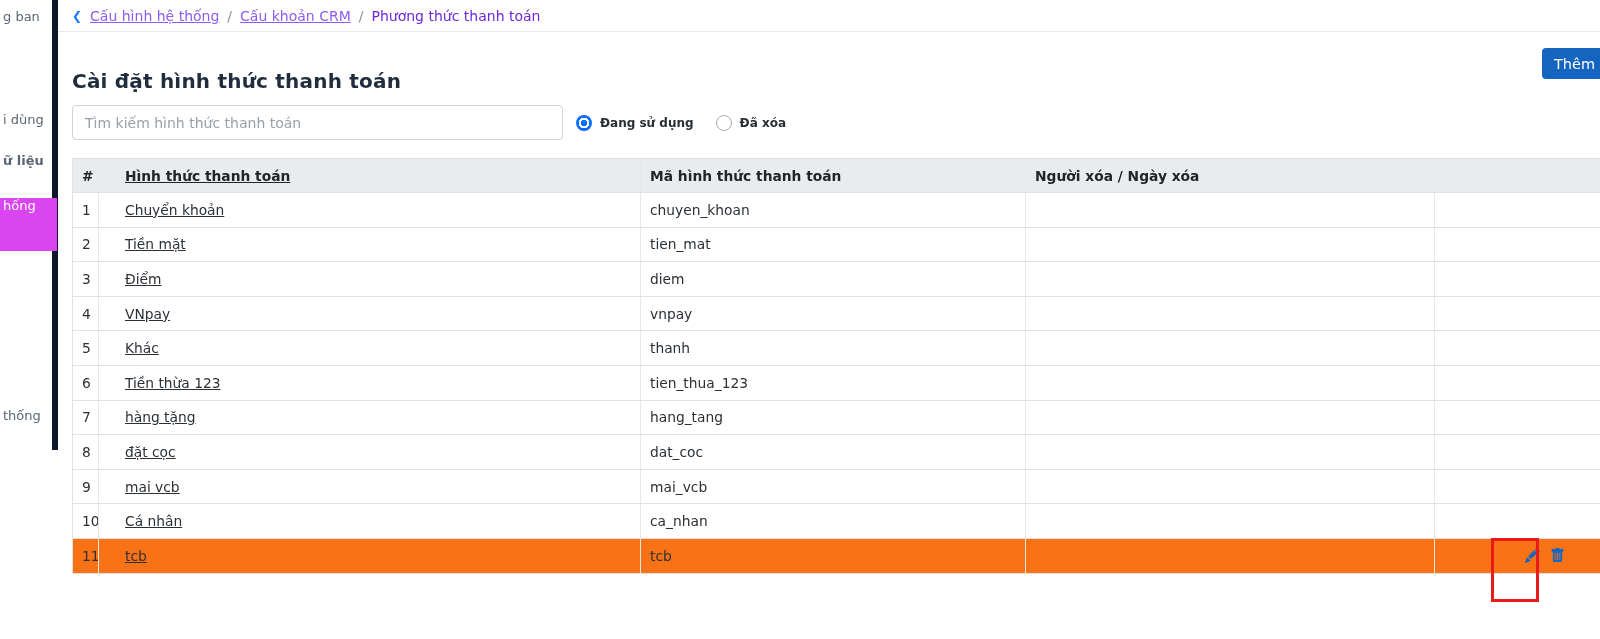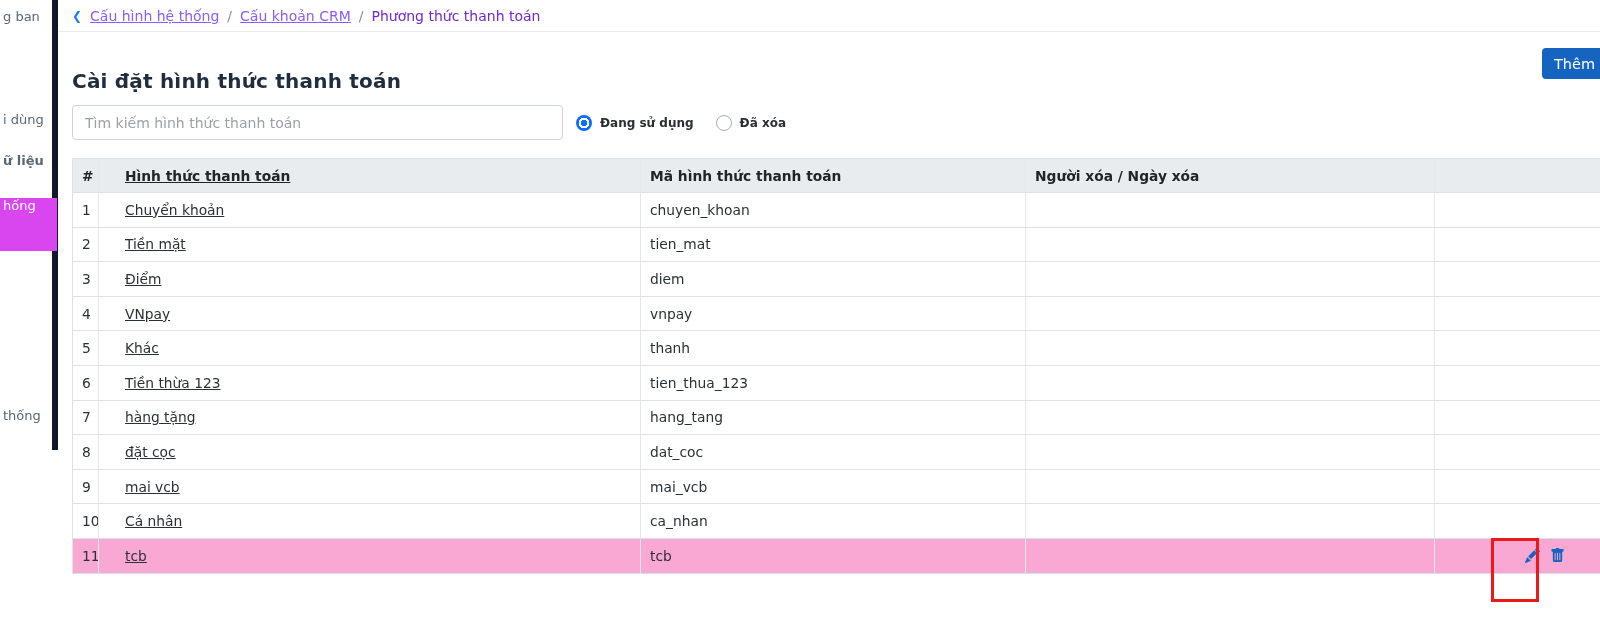--- a/index.html
+++ b/index.html
@@ -55,21 +55,21 @@
   table { border-collapse:collapse; table-layout:fixed; width:1540px; }
   th, td { border:1px solid #dee2e6; border-right:1px solid #e4e8eb;
            font-size:13.8px; overflow:hidden; white-space:nowrap; }
   thead th { background:#e9ecef; height:34px; text-align:left; font-weight:700;
              color:#212529; }
   tbody td { height:34.6px; background:#fff; color:#2b3035; }
   th.c0, td.c0 { padding-left:9px; }
   th.c1, td.c1 { padding-left:26px;text-decoration:underline; }
   th.c2, td.c2, th.c3, td.c3 { padding-left:9px; }
   th.c4, td.c4 { border-right:none; }
-  tr.hl td { background:#f9a8d4; }
+  tr.hl td { background:#f97316; }
   td.c4 .actions { display:flex; justify-content:flex-end; align-items:center;
                    padding-right:48px; gap:10px; }
   .icon-btn { width:15px; height:15px; color:#1565c0; cursor:pointer; display:inline-flex; }
   .icon-btn svg { width:100%; height:100%; }
 
   
   .red-box { position:absolute; left:1491px; top:538px; width:48px; height:64px;
              border:3px solid #e81a1a; z-index:10; pointer-events:none; }
 </style>
 </head>

